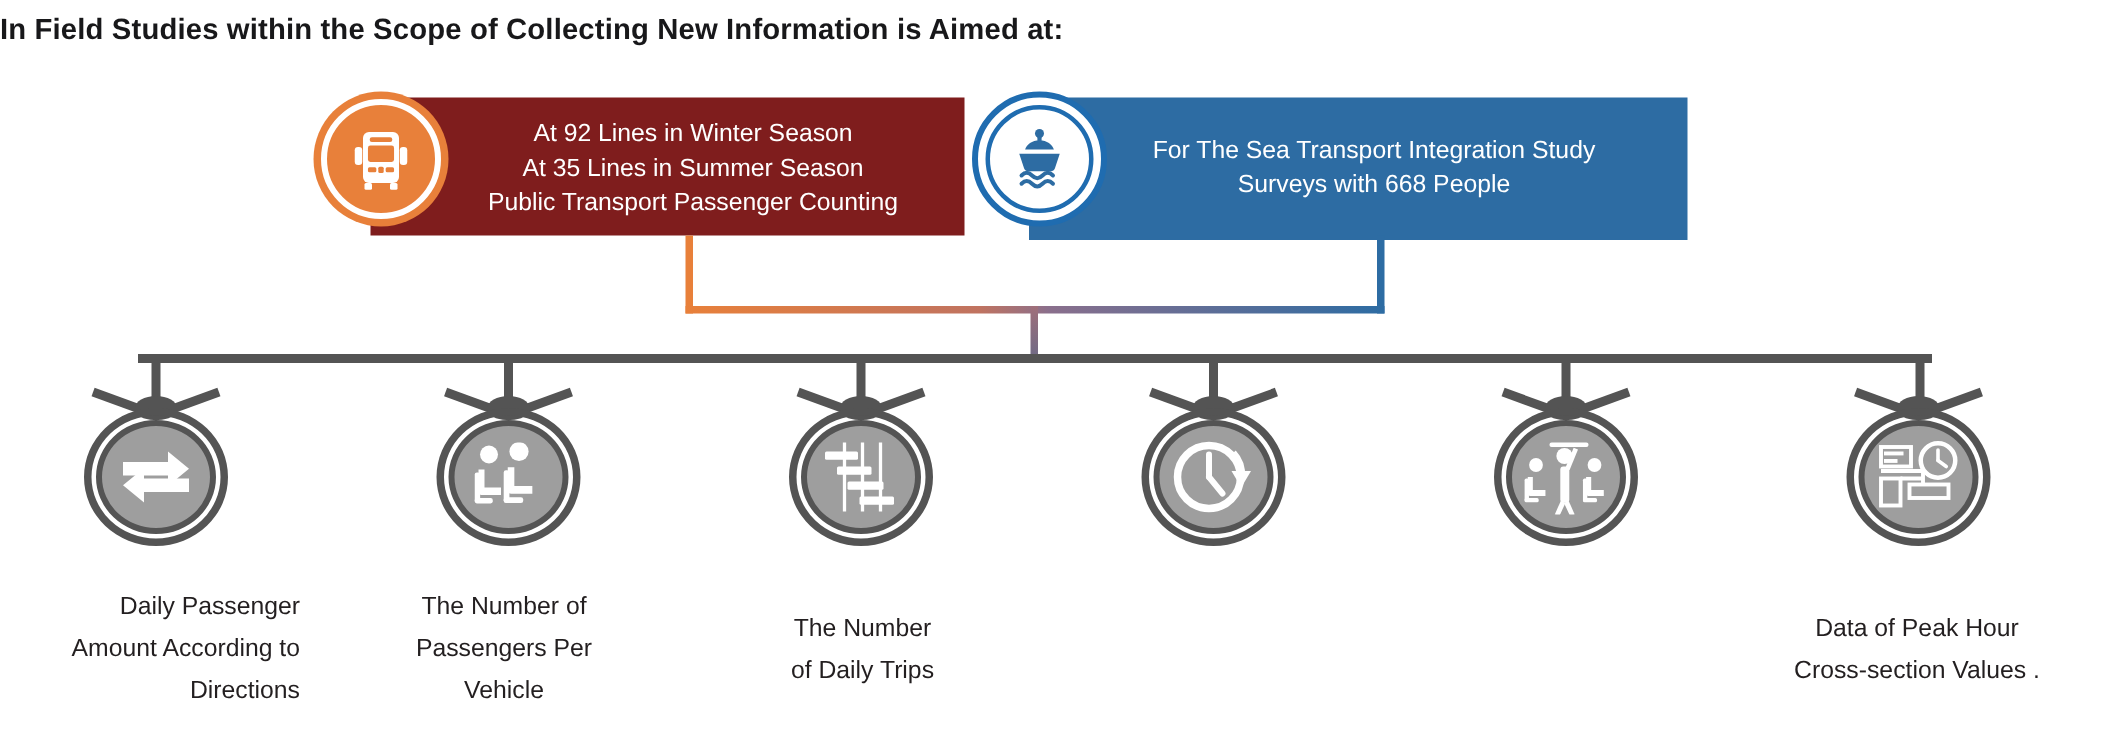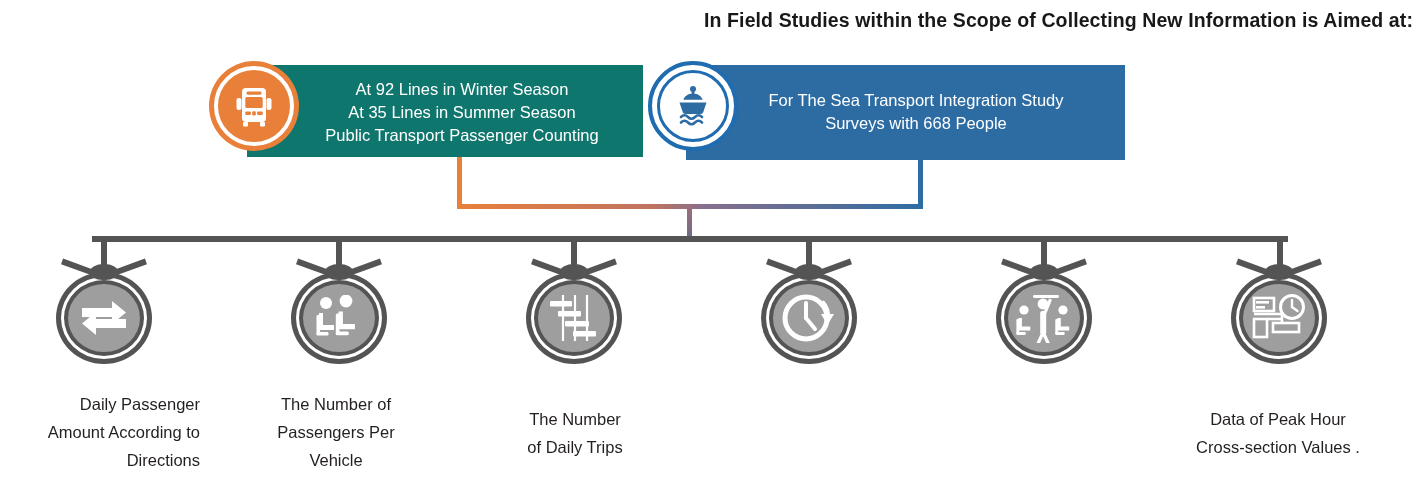--- a/index.html
+++ b/index.html
@@ -9,40 +9,40 @@
     font-family:"Liberation Sans", sans-serif;
     color:#231f20;
     overflow:hidden;
     position:relative;
   }
   #stage{position:absolute;left:0;top:0;width:1413px;height:489px;}
 
   
   .title{
     position:absolute;left:0;top:9px;width:1413px;
-    text-align:right;
+    text-align:left;
     font-size:19.5px;font-weight:bold;
     color:#18181a;
     letter-spacing:.1px;
     white-space:nowrap;
   }
 
   
   .topbox{position:absolute;box-sizing:border-box;}
   .topbox .boxtext{
     position:absolute;
     color:#ffffff;
     font-size:16.5px;
     line-height:23px;
     text-align:center;
     white-space:nowrap;
   }
   .orangebox{
     left:247px;top:65px;width:396px;height:92px;
-    background:#0f766e;
+    background:#7f1d1d;
   }
   .orangebox .boxtext{left:40px;top:13px;width:350px;}
   .bluebox{
     left:686px;top:65px;width:439px;height:95px;
     background:#2d6ca3;
   }
   .bluebox .boxtext{left:35px;top:24px;width:390px;}
 
   
   .emblem{

